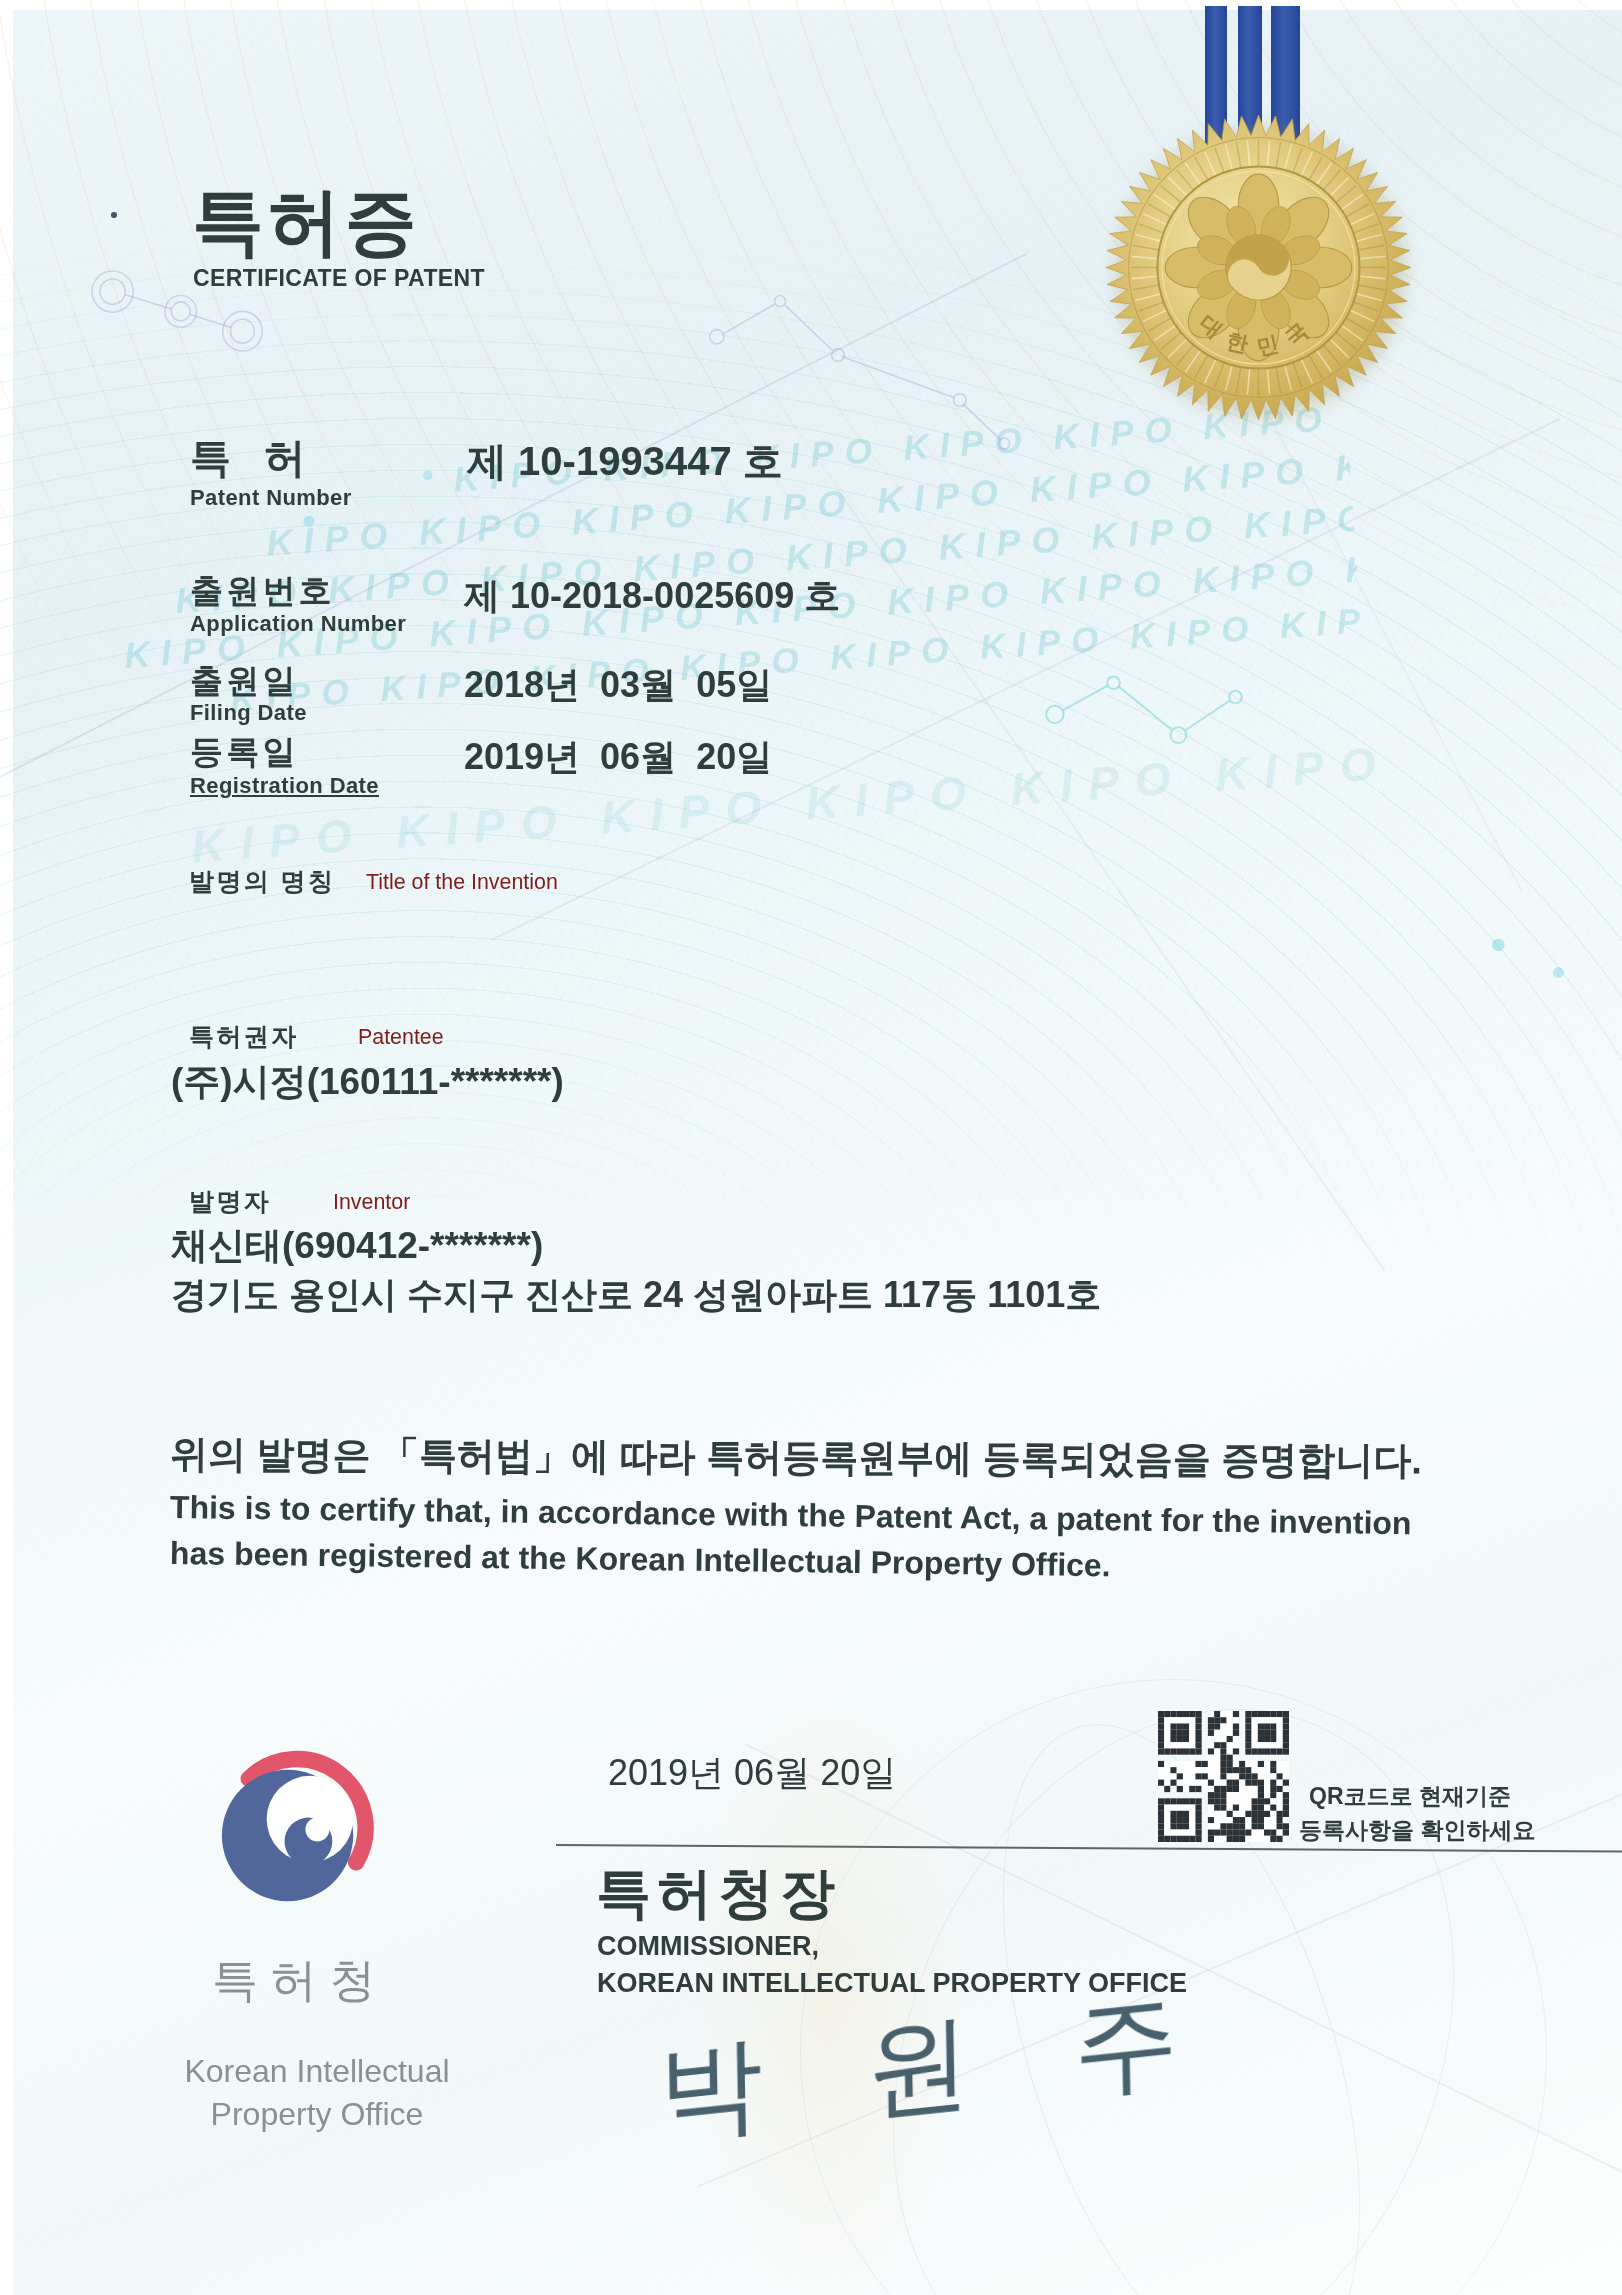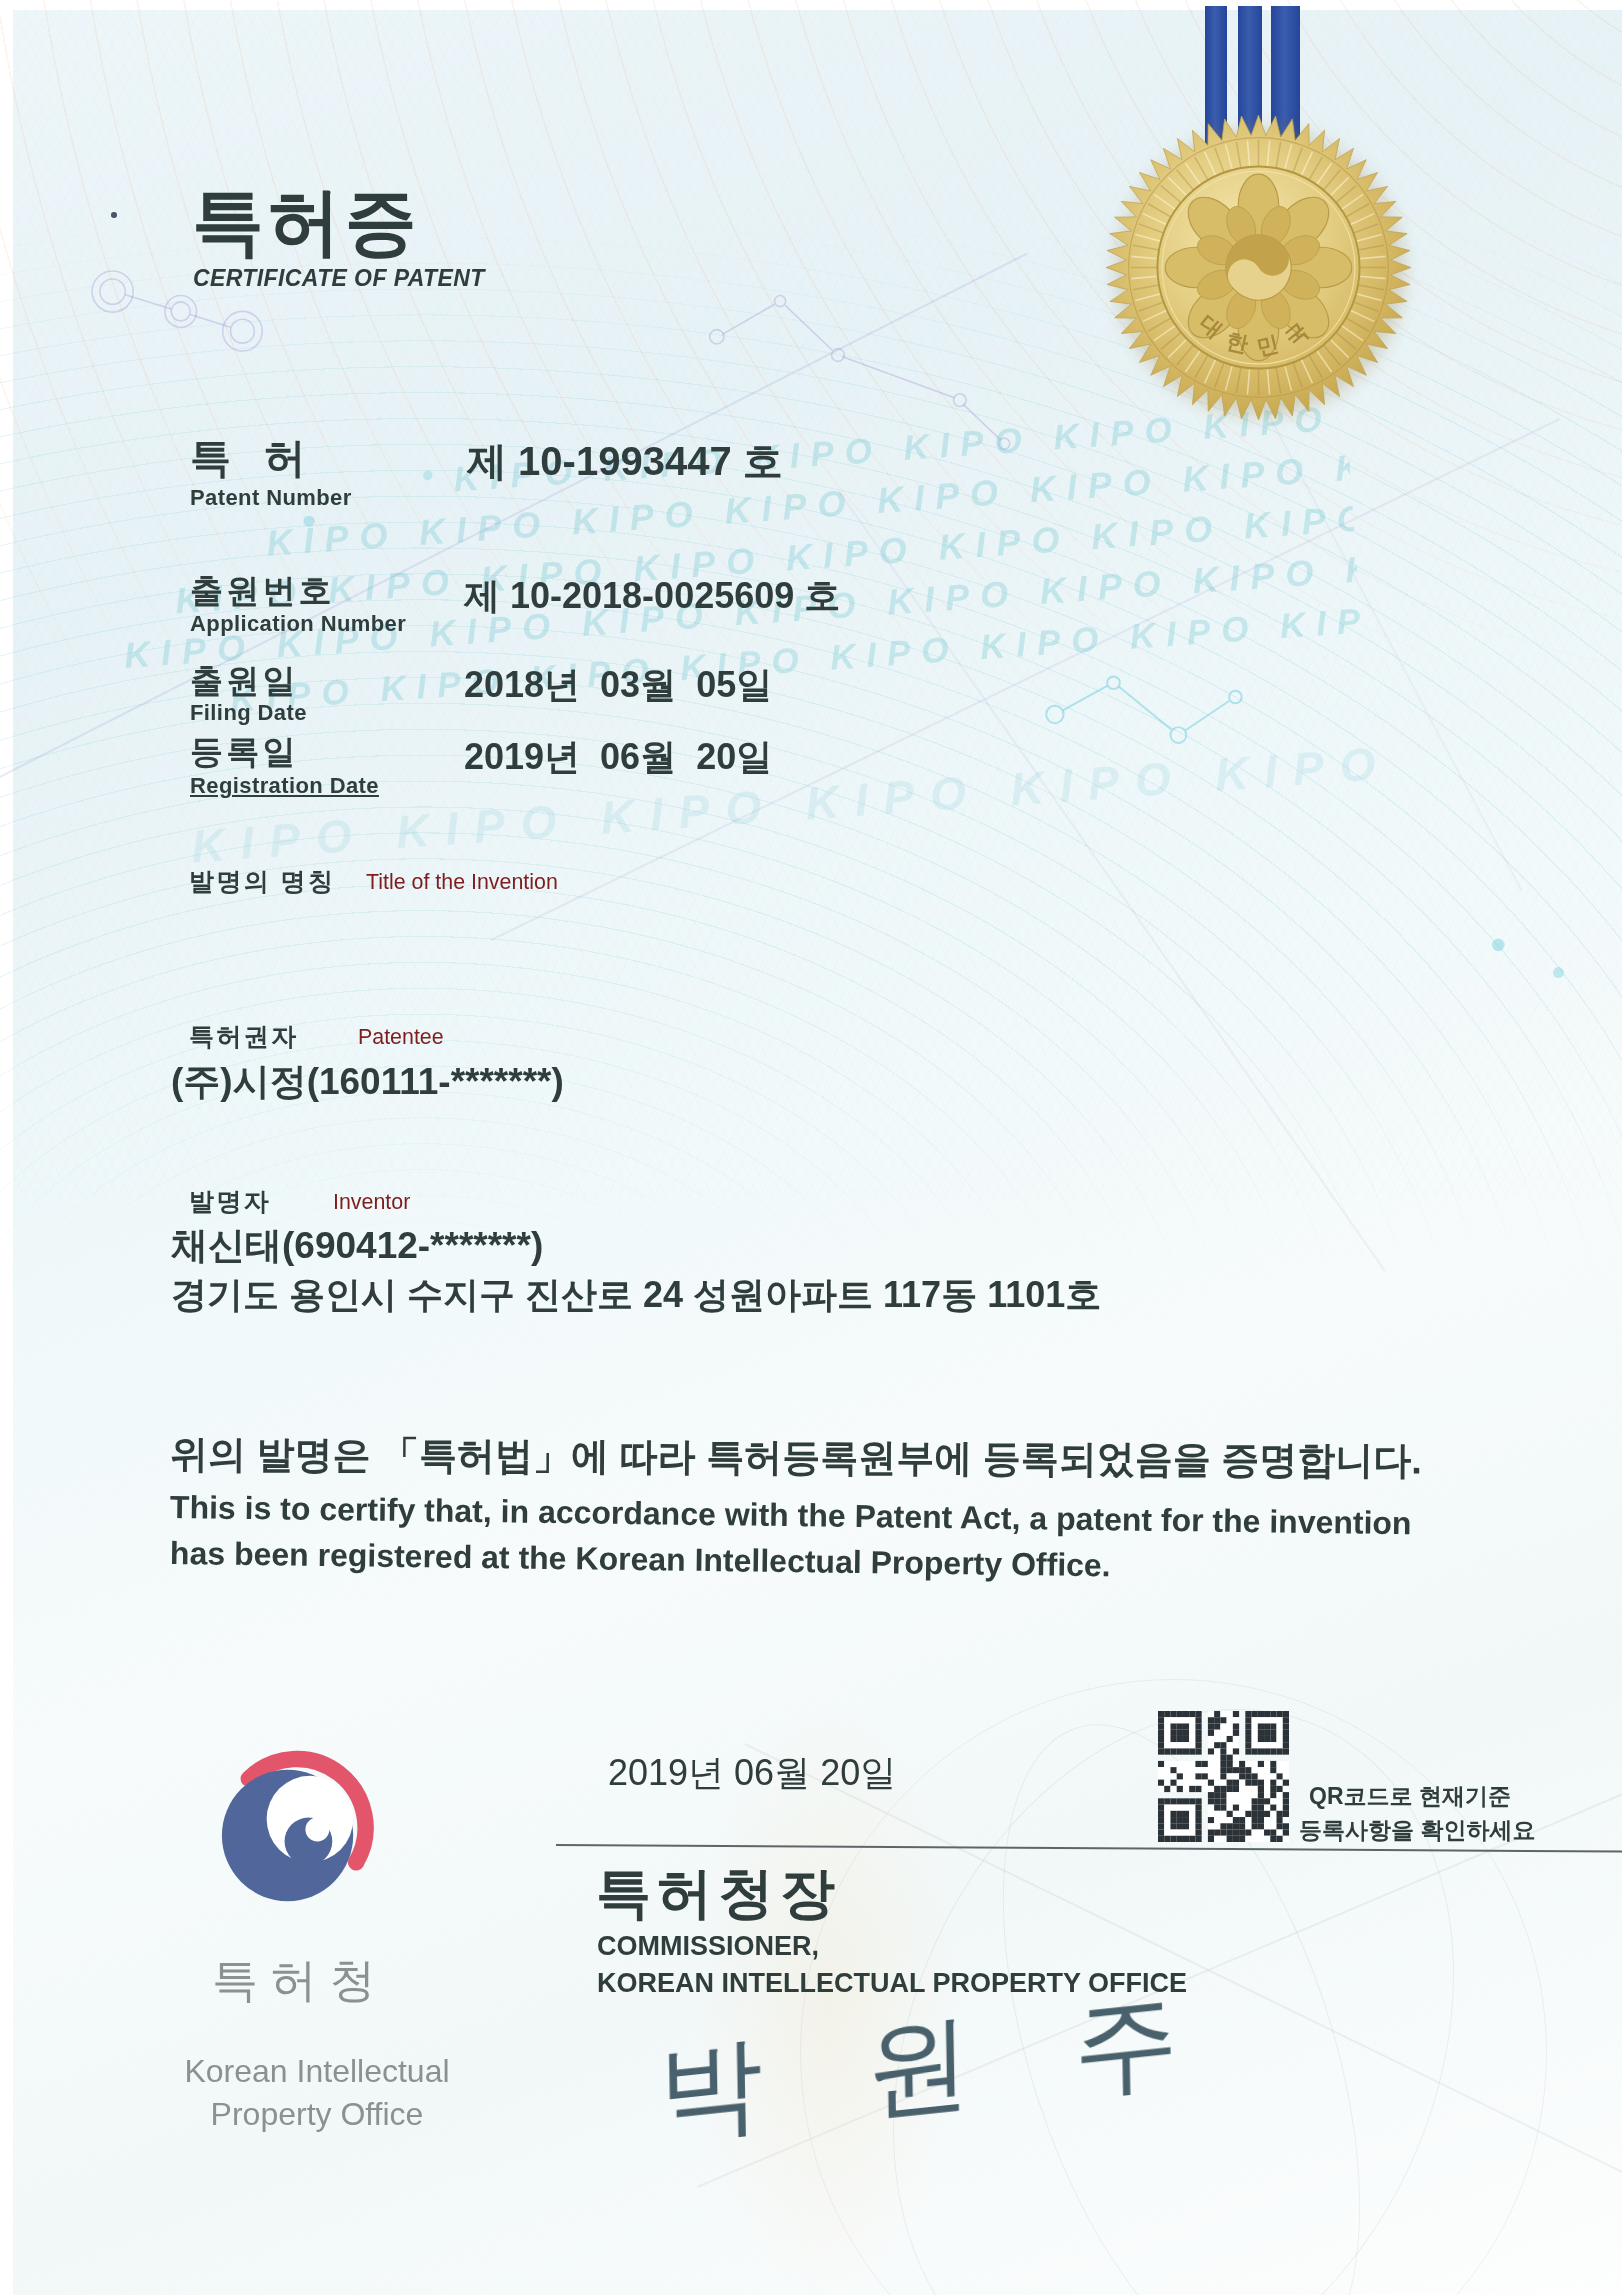--- a/index.html
+++ b/index.html
@@ -253,21 +253,21 @@
         <circle cx="200" cy="200" r="42" fill="#e6d28c" stroke="#b9994a" stroke-width="1.5"></circle>
         <path d="M 158 200 A 42 42 0 0 1 242 200 Z" fill="#c2a24b"></path>
         <circle cx="221" cy="200" r="21" fill="#c2a24b"></circle>
         <circle cx="179" cy="200" r="21" fill="#e6d28c"></circle>
       </g>
       <path id="medalArc" d="M 104 214 A 96 96 0 0 0 296 214" fill="none"></path>
       <text font-size="28" fill="#a8893c" font-weight="bold" letter-spacing="16"><textPath href="#medalArc" startOffset="50%" text-anchor="middle">대한민국</textPath></text>
     </svg>
 
   <div class="t title-ko abs" style="left:192px;top:173px;">특허증</div>
-  <div class="t title-en abs" style="left:193px;top:265px;font-style:italic;">CERTIFICATE OF PATENT</div>
+  <div class="t title-en abs" style="left:193px;top:265px;">CERTIFICATE OF PATENT</div>
 
   <div class="t lab-ko-big" style="left:190px;top:431px;">특 허</div>
   <div class="t lab-en" style="left:190px;top:485px;">Patent Number</div>
   <div class="t val" style="left:467px;top:434px;font-size:40px;">제 10-1993447 호</div>
 
   <div class="t lab-ko" style="left:190px;top:569px;">출원번호</div>
   <div class="t lab-en" style="left:190px;top:611px;">Application Number</div>
   <div class="t val" style="left:464px;top:572px;">제 10-2018-0025609 호</div>
 
   <div class="t lab-ko" style="left:190px;top:659px;">출원일</div>

